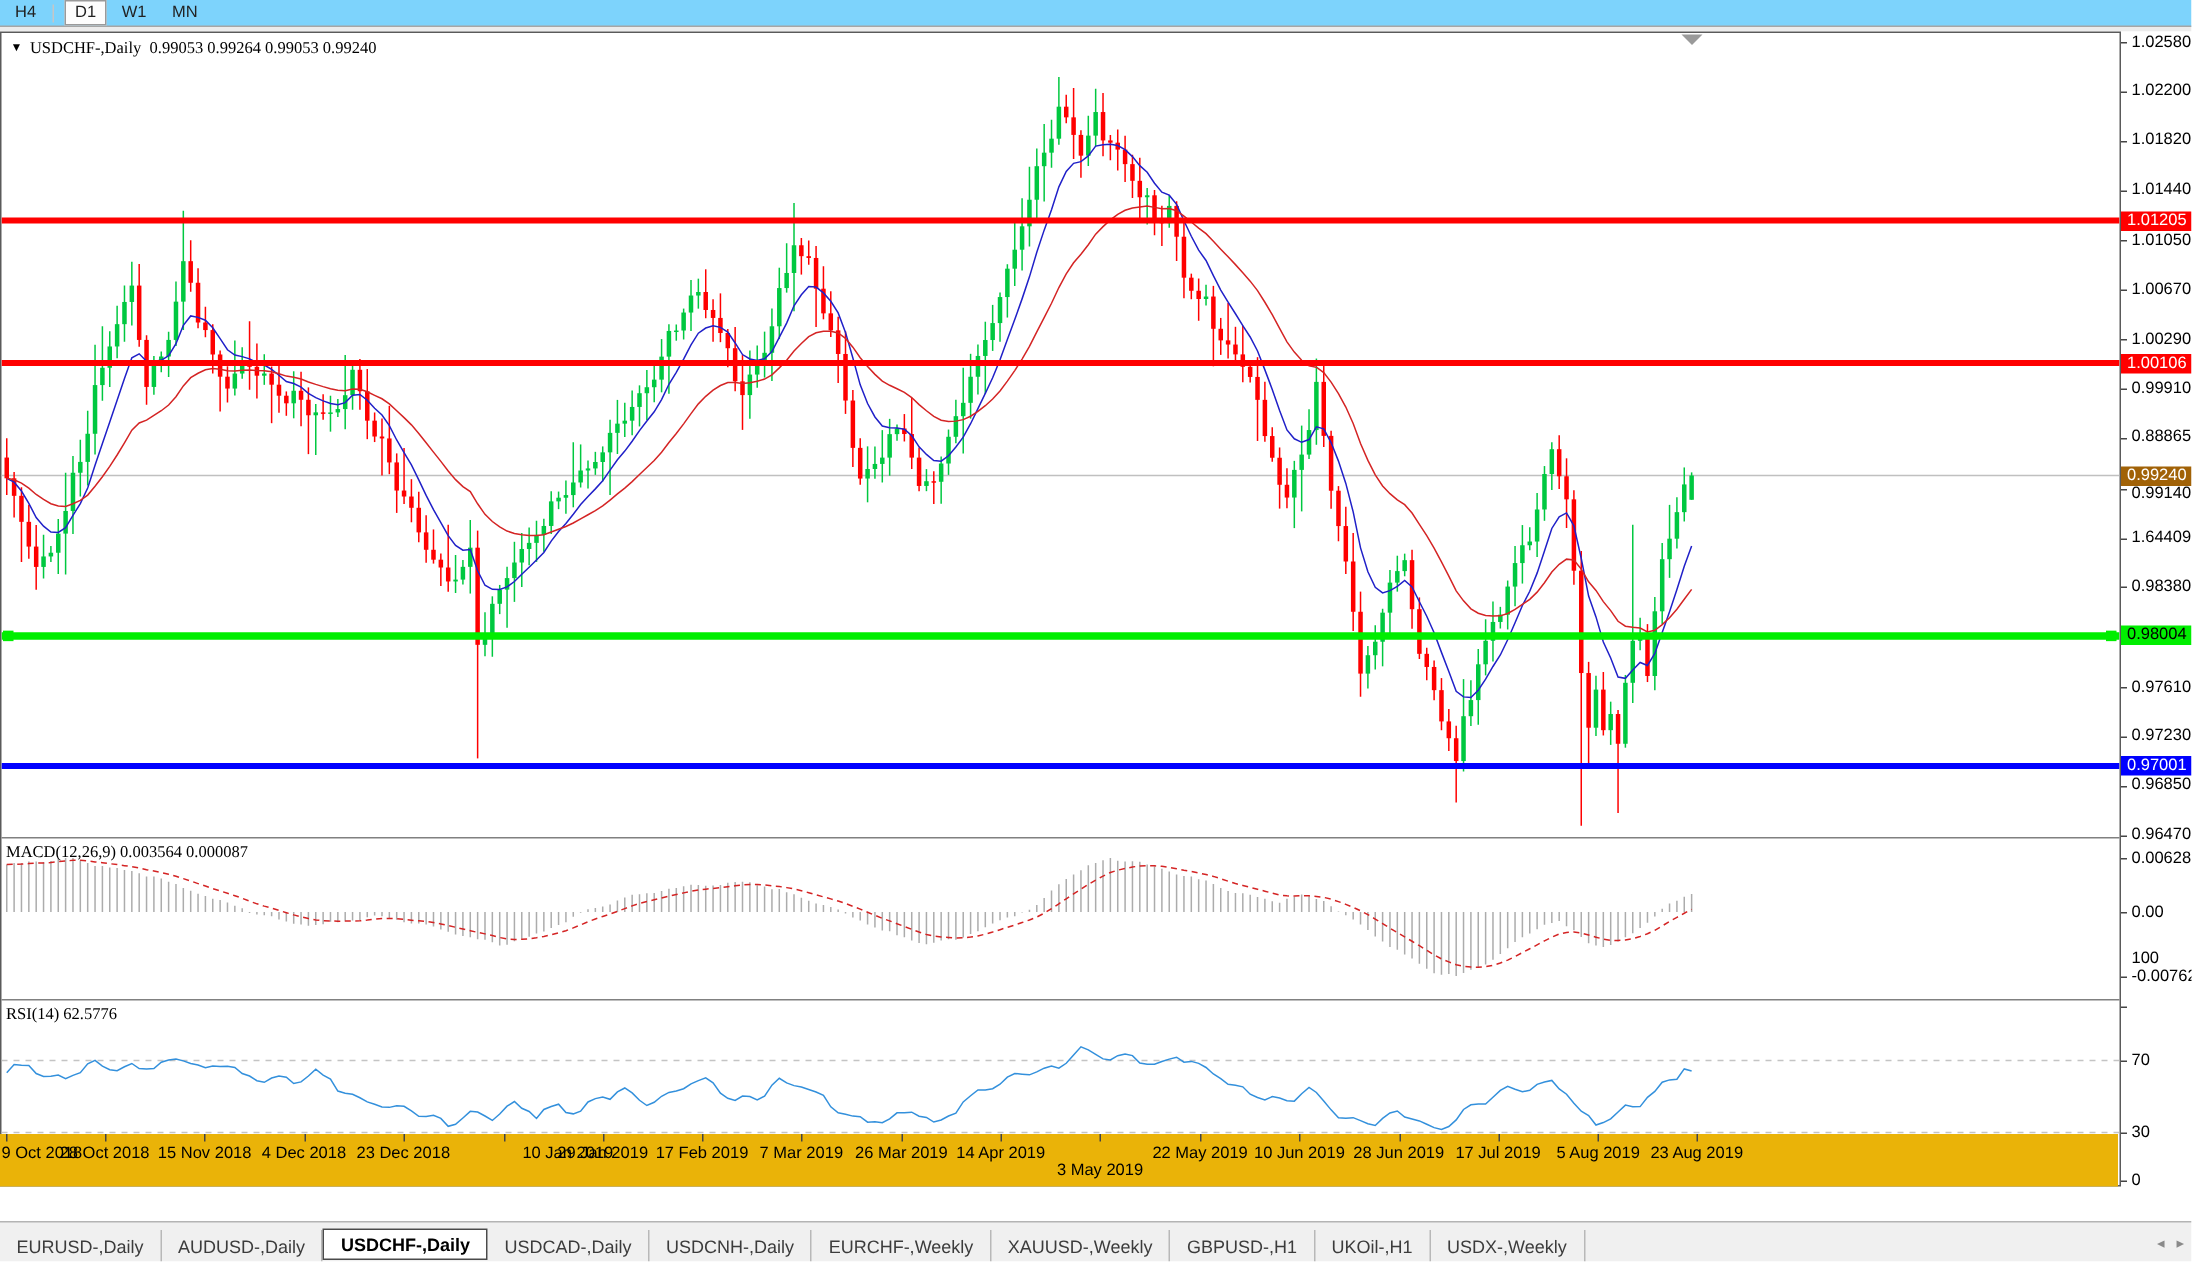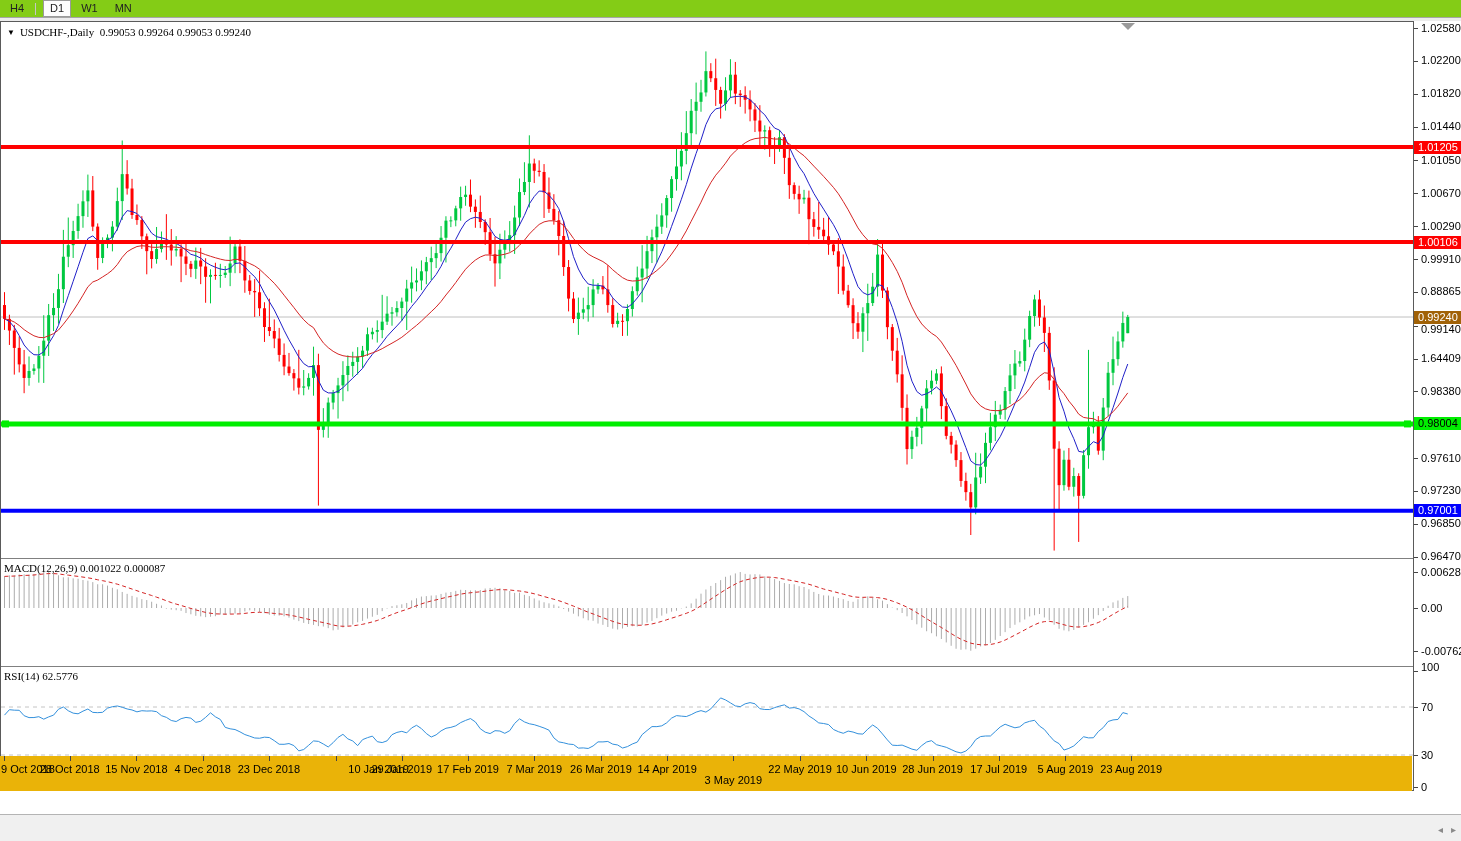--- a/index.html
+++ b/index.html
@@ -1,19 +1,19 @@
 <!DOCTYPE html>
 <html><head>
 <meta charset="utf-8">
 <style>
   html,body{margin:0;padding:0;}
   body{width:1461px;height:841px;position:relative;background:#fff;overflow:hidden;
        font-family:"Liberation Sans","DejaVu Sans",sans-serif;-webkit-font-smoothing:none;}
   
-  .toolbar{position:absolute;top:0;left:0;width:1461px;height:18px;background:#84cc16;
+  .toolbar{position:absolute;top:0;left:0;width:1461px;height:18px;background:#7dd3fc;
            border-bottom:1px solid #a6a6a6;display:flex;align-items:center;box-sizing:border-box;}
   .tfbtn{height:15px;line-height:14px;padding:0 6px;margin-left:3px;font-size:11px;color:#222;
          border:1px solid transparent;cursor:default;}
   .tfbtn.active{background:#fdfdfd;border:1px solid #9a9a9a;}
   .tbsep{width:1px;height:12px;background:#c6c6c6;margin:0 4px;}
   .substrip{position:absolute;top:18px;left:0;width:1461px;height:3px;background:#ececec;}
   
   .plot{position:absolute;top:21px;left:0;width:1412px;height:768px;border:1px solid #5a5a5a;background:#fff;font-family:Liberation Serif, serif;}
   .plot svg{position:absolute;left:0;display:block;}
   #price-svg{top:0;}
@@ -783,21 +783,21 @@
   <div class="psep" style="top:644px"></div>
   <svg id="rsi-svg" width="1412" height="123">
       <line x1="0" y1="40" x2="1412" y2="40" stroke="#C4C4C4" stroke-width="1" stroke-dasharray="4 4"></line>
       <line x1="0" y1="88" x2="1412" y2="88" stroke="#C4C4C4" stroke-width="1" stroke-dasharray="4 4"></line>
       <g>
         <polyline points="3.5,48.12 8.41,42.7 13.31,43.18 18.22,43.29 23.12,48.71 28.03,50.6 32.93,50.54 37.84,49.7 42.74,52.17 47.65,49.91 52.55,48.13 57.46,42.25 62.36,39.94 67.27,43.75 72.17,46.13 77.08,46.81 81.98,44.15 86.89,42 91.79,45.38 96.7,45.66 101.6,45.32 106.51,41.14 111.41,39.71 116.32,38.98 121.22,40.26 126.13,41.96 131.03,42.96 135.94,44.85 140.84,43.71 145.75,44.05 150.65,43.89 155.56,44.67 160.46,48.66 165.37,50.35 170.27,53.49 175.18,54.52 180.08,51.68 184.99,50.4 189.89,51.15 194.8,55.35 199.7,54.28 204.61,50.36 209.51,45.82 214.42,49.8 219.32,52.45 224.23,60.36 229.13,61.81 234.04,62.54 238.94,64.82 243.85,67.56 248.75,69.19 253.66,70.97 258.56,71.24 263.47,70.17 268.37,70.55 273.28,73.65 278.18,77.24 283.09,77.3 287.99,76.55 292.9,78.58 297.8,83.86 302.71,82.53 307.61,78.3 312.52,73.91 317.42,74.37 322.33,77.01 327.23,79.96 332.14,75.64 337.04,70.41 341.95,67.33 346.85,71.87 351.76,73.97 356.66,78.62 361.57,72.63 366.47,70.66 371.38,69.12 376.28,74.7 381.19,75.57 386.09,73.82 391,67.65 395.9,65.42 400.81,64.33 405.71,65.86 410.62,60.95 415.52,58.31 420.43,61.59 425.33,66.53 430.24,70 435.14,67.85 440.05,63.86 444.95,61.28 449.86,60.37 454.76,58.83 459.67,55.58 464.57,53.41 469.48,51.57 474.38,54.93 479.29,61.74 484.19,65.17 489.1,66.58 494,63.69 498.91,64.03 503.81,66.3 508.72,63.7 513.62,56.45 518.53,51.84 523.43,54.92 528.34,56.75 533.24,57.7 538.15,59.29 543.05,61 547.96,63.15 552.86,70.89 557.77,74.9 562.67,75.79 567.58,77.08 572.48,77.5 577.39,81.11 582.29,80.91 587.2,81.47 592.1,78.95 597.01,74.89 601.91,74.9 606.82,74.46 611.72,77.13 616.63,77.97 621.53,81.02 626.44,79.62 631.34,76.98 636.25,75.1 641.15,67.6 646.06,63.51 650.96,59.6 655.87,59.64 660.77,58.83 665.68,55.83 670.58,51.1 675.49,48.64 680.39,49.14 685.3,49.56 690.2,47.62 695.11,45.11 700.01,43.63 704.92,45.1 709.82,41.85 714.73,36.28 719.63,30.91 724.54,32.94 729.44,35.88 734.35,38.93 739.25,39.63 744.16,36.8 749.06,35.62 753.97,36.75 758.87,41.7 763.78,42.51 768.68,42.53 773.59,40.63 778.49,39.08 783.4,37.83 788.3,41.1 793.21,40.6 798.11,41.92 803.02,44.65 807.92,48.98 812.83,52.12 817.73,55.9 822.64,56.51 827.54,57.55 832.45,62.46 837.35,64.68 842.26,66.29 847.16,64.09 852.07,65.04 856.97,66.76 861.88,67.1 866.78,62.13 871.69,57.98 876.59,61.31 881.5,66.97 886.4,72.91 891.31,78.18 896.21,78.47 901.12,78.1 906.02,80.06 910.93,82.11 915.83,83.28 920.74,78.59 925.64,74.98 930.55,73.67 935.45,77.68 940.36,78.99 945.26,80.29 950.17,82.52 955.07,84.77 959.98,85.95 964.88,84.03 969.79,79.62 974.69,72.63 979.6,69.55 984.5,69 989.41,68.99 994.31,64.47 999.22,59.93 1004.12,57.22 1009.03,59.14 1013.93,60.81 1018.84,59.83 1023.74,55.9 1028.65,54.31 1033.55,53.29 1038.46,58.99 1043.36,62.46 1048.27,68.46 1053.17,73.85 1058.08,76.65 1062.98,83.05 1067.89,81.39 1072.79,78.94 1077.7,74.34 1082.6,69.76 1087.51,70.9 1092.41,70.75 1097.32,64.55 1102.22,60.59 1107.13,54.47 1112.03,52.92 1116.94,52.45 1121.84,45.61 1126.75,46.98 " fill="none" stroke="#3390DC" stroke-width="1"></polyline>
       </g>
     </svg>
 
   <div class="chart-header"><span class="dd">▼</span><span>USDCHF-,Daily</span><span>  </span><span>0.99053 0.99264 0.99053 0.99240</span></div>
-  <div class="ind-label" style="top:540px">MACD(12,26,9) 0.001022 0.000087</div>
+  <div class="ind-label" style="top:540px">MACD(12,26,9) 0.003564 0.000087</div>
   <div class="ind-label" style="top:648px">RSI(14) 62.5776</div>
 </div>
 
 <div class="scale" id="scale">
     <div class="tickdash" style="top: 7.04px;"></div>
     <div class="ticklabel" style="top: 0.54px;">1.02580</div>
     <div class="tickdash" style="top: 39.92px;"></div>
     <div class="ticklabel" style="top: 33.42px;">1.02200</div>
     <div class="tickdash" style="top: 72.79px;"></div>
     <div class="ticklabel" style="top: 66.29px;">1.01820</div>
@@ -832,21 +832,21 @@
     <div class="pricetag" style="top: 396.43px; background: rgb(0, 238, 0); color: rgb(0, 0, 0);">0.98004</div>
     <div class="pricetag" style="top: 483.2px; background: rgb(0, 0, 255); color: rgb(255, 255, 255);">0.97001</div>
     <div class="pricetag" style="top: 289.5px; background: #a16207; color: rgb(255, 255, 255);">0.99240</div>
     <div class="tickdash" style="top: 551.2px;"></div>
     <div class="ticklabel" style="top: 544.7px;">0.006286</div>
     <div class="tickdash" style="top: 587px;"></div>
     <div class="ticklabel" style="top: 580.5px;">0.00</div>
     <div class="tickdash" style="top: 630.4px;"></div>
     <div class="ticklabel" style="top: 623.9px;">-0.00762</div>
     <div class="tickdash" style="top: 650px;"></div>
-    <div class="ticklabel" style="top: 640px;">100</div>
+    <div class="ticklabel" style="top: 612px;">100</div>
     <div class="tickdash" style="top: 686px;"></div>
     <div class="ticklabel" style="top: 679.5px;">70</div>
     <div class="tickdash" style="top: 734px;"></div>
     <div class="ticklabel" style="top: 727.5px;">30</div>
     <div class="tickdash" style="top: 766px;"></div>
     <div class="ticklabel" style="top: 759.5px;">0</div>
   </div>
 
 <div class="taxis" id="taxis">
     <div class="tdash" style="left: 3.5px;"></div>
@@ -881,16 +881,28 @@
     <div class="tlabel" style="left: 932.51px; transform: translateX(-50%);">28 Jun 2019</div>
     <div class="tdash" style="left: 998.72px;"></div>
     <div class="tlabel" style="left: 998.72px; transform: translateX(-50%);">17 Jul 2019</div>
     <div class="tdash" style="left: 1065.43px;"></div>
     <div class="tlabel" style="left: 1065.43px; transform: translateX(-50%);">5 Aug 2019</div>
     <div class="tdash" style="left: 1131.16px;"></div>
     <div class="tlabel" style="left: 1131.16px; transform: translateX(-50%);">23 Aug 2019</div>
   </div>
 
 <div class="footer">
+  <div class="tabs" id="tabs">
+      <div class="tab">EURUSD-,Daily</div>
+      <div class="tab">AUDUSD-,Daily</div>
+      <div class="tab active">USDCHF-,Daily</div>
+      <div class="tab">USDCAD-,Daily</div>
+      <div class="tab">USDCNH-,Daily</div>
+      <div class="tab">EURCHF-,Weekly</div>
+      <div class="tab">XAUUSD-,Weekly</div>
+      <div class="tab">GBPUSD-,H1</div>
+      <div class="tab">UKOil-,H1</div>
+      <div class="tab">USDX-,Weekly</div>
+    </div>
   <div class="scrollers">
     <span>◂</span><span>▸</span>
   </div>
 </div>
 
 </body></html>

